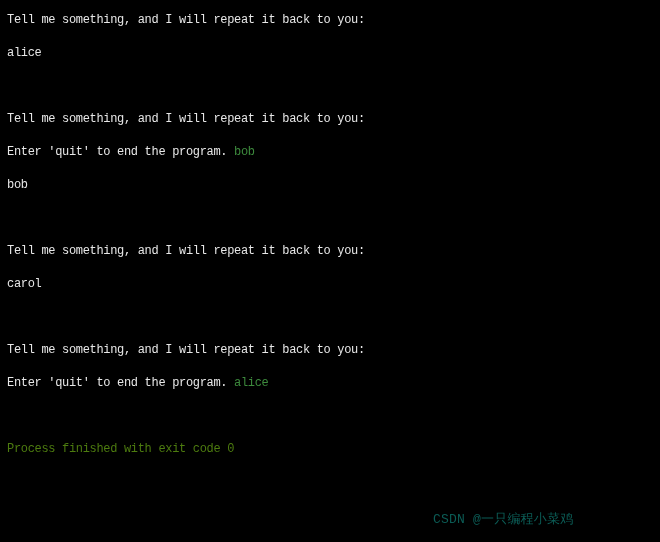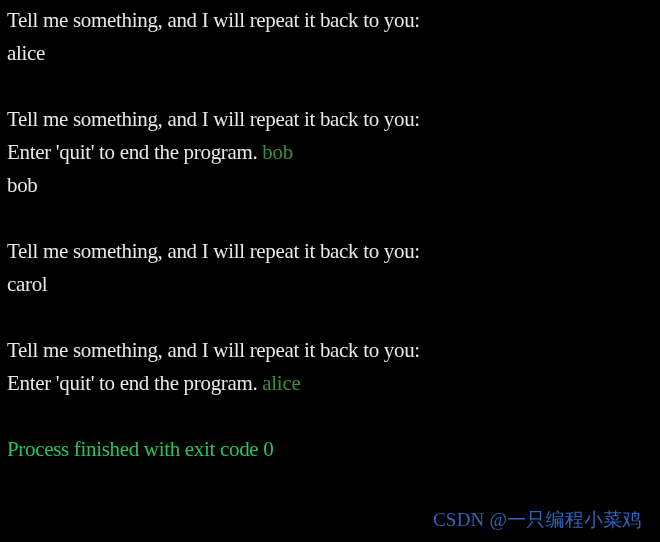--- a/index.html
+++ b/index.html
@@ -26,22 +26,22 @@
   }
 
   .console-body {
     position: absolute;
     left: 7px;
     top: 4px;
     width: 650px;
   }
 
   .console-line {
-    font-family: Liberation Serif, serif;
-    font-size: 21px;
+    font-family: Liberation Mono, monospace;
+    font-size: 12px;
     line-height: 33px;
     height: 33px;
     letter-spacing: -0.32px;
     white-space: pre;
     color: #e6e6e6;
   }
 
   .console-line.blank {
     height: 33px;
   }
@@ -52,31 +52,31 @@
 
   .seg-input {
     color: #3d8b3d;
   }
 
   .seg-echo {
     color: #e8e8e8;
   }
 
   .seg-status {
-    color: #22c55e;
+    color: #4d7c0f;
   }
 
   #watermark {
     position: absolute;
     left: 433px;
     top: 507px;
-    font-family: Liberation Serif, serif;
-    font-size: 19px;
+    font-family: Liberation Mono, monospace;
+    font-size: 13px;
     line-height: 26px;
-    color: #3b82f6;
+    color: #0f766e;
     opacity: 0.78;
     white-space: pre;
     letter-spacing: 0.2px;
     pointer-events: none;
   }
 </style>
 </head>
 <body>
 
 <div id="console-root">

